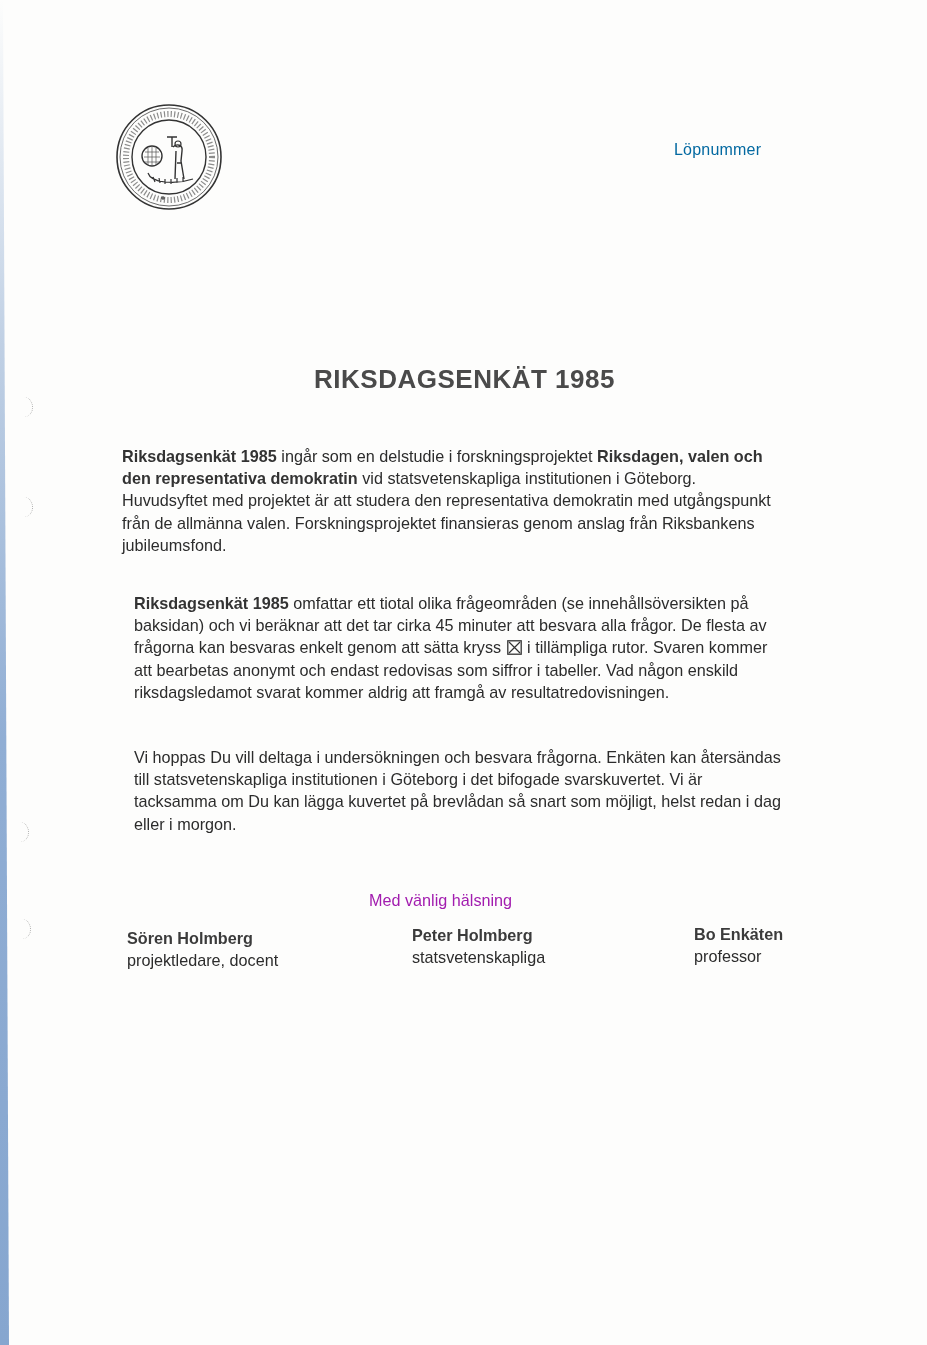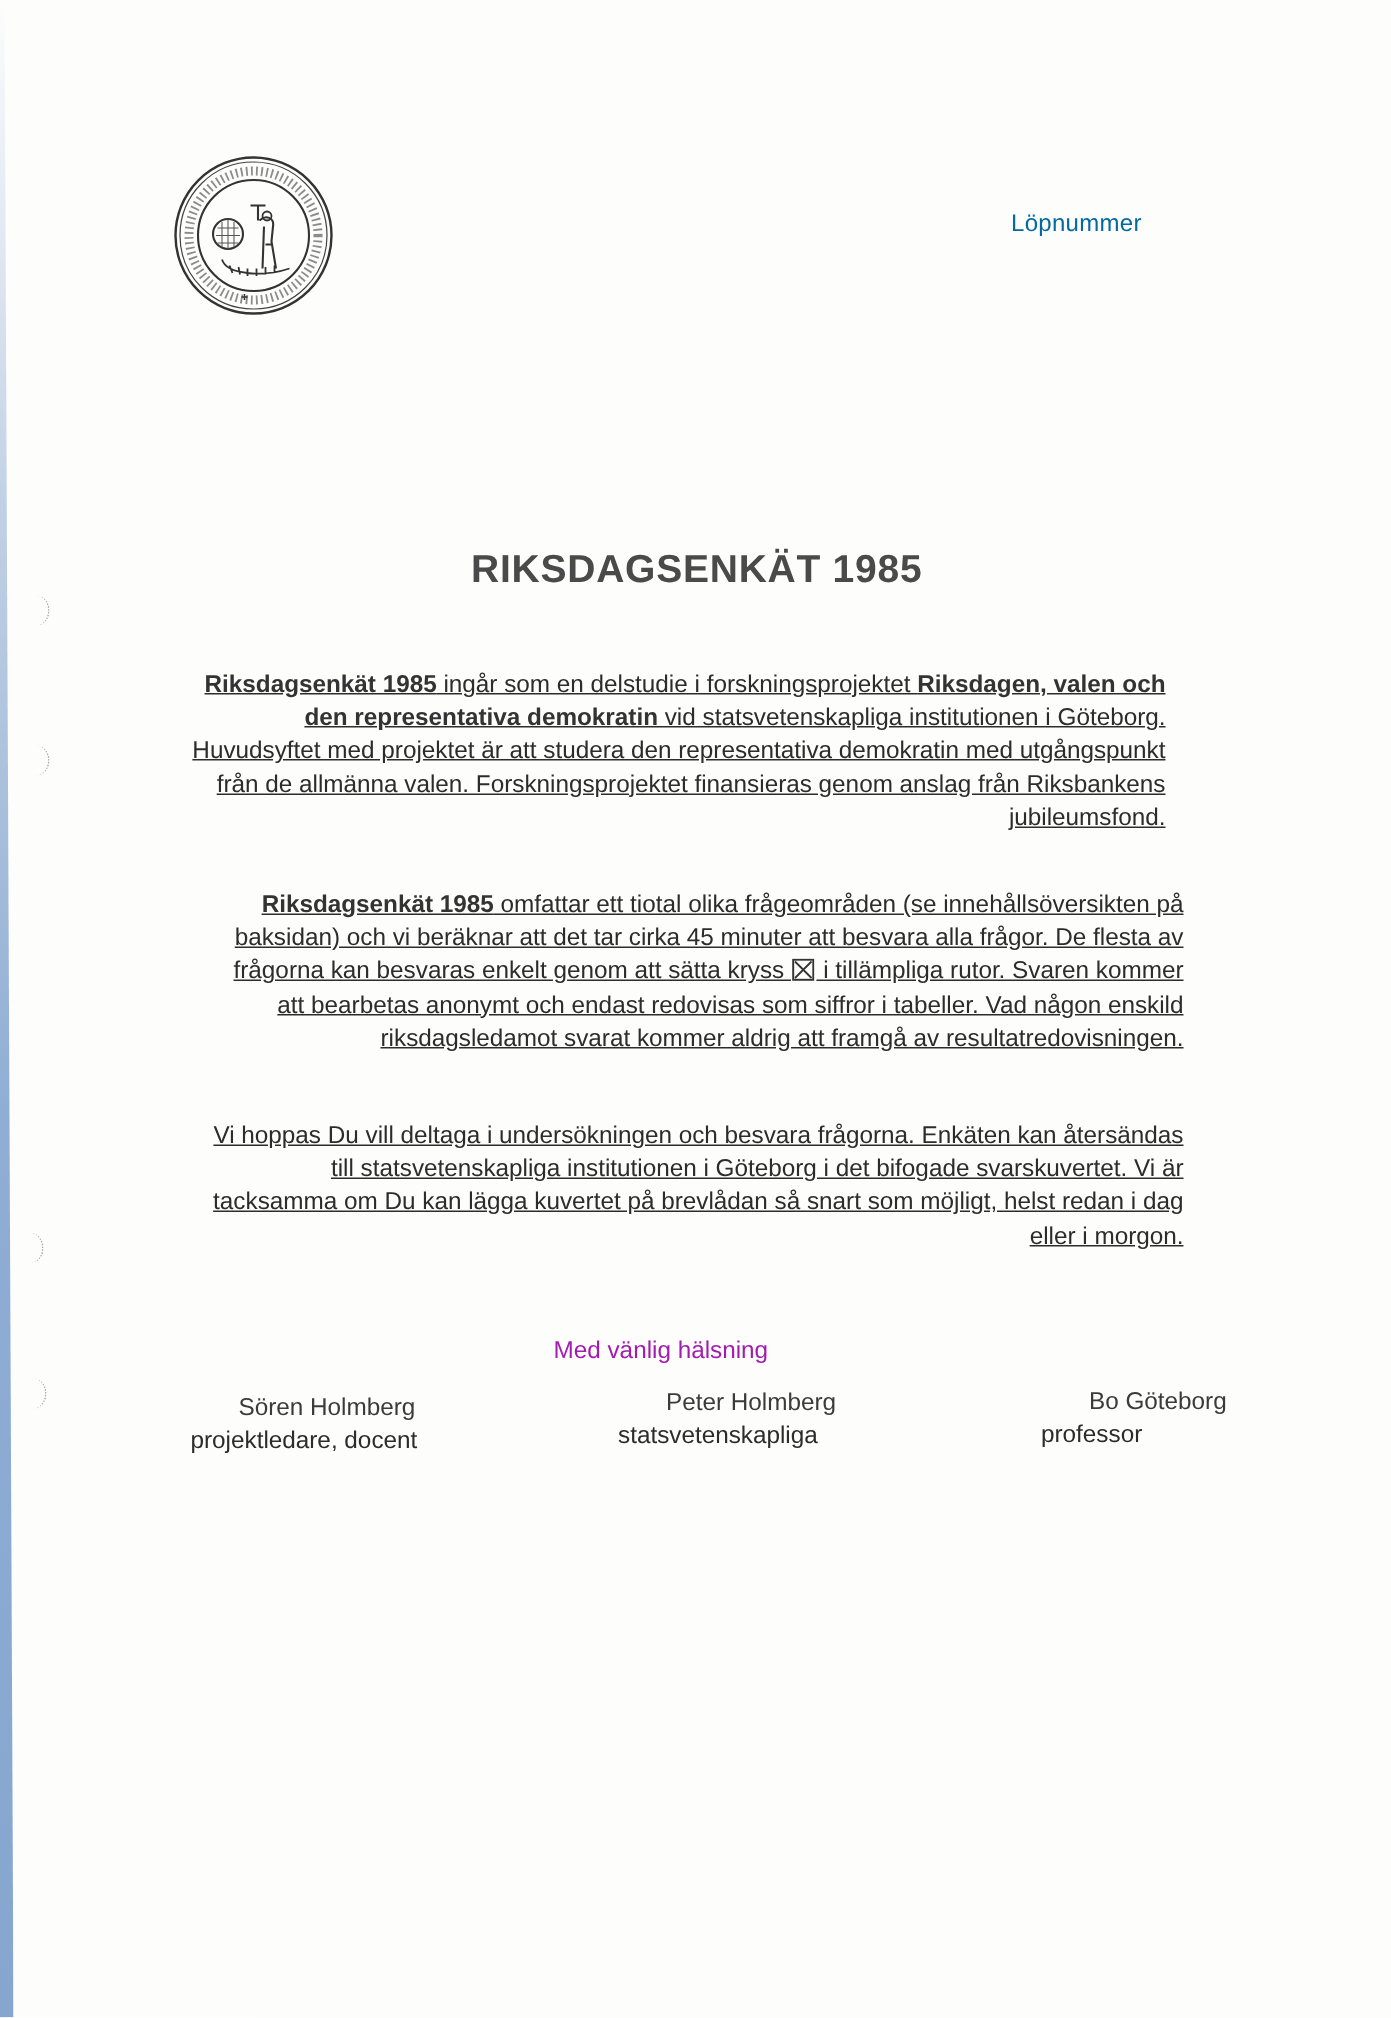--- a/index.html
+++ b/index.html
@@ -70,22 +70,21 @@
       box-sizing: border-box;
       transform: translateX(-2px);
     }
     .body-text {
       position: absolute;
       left: 122px;
       width: 655px;
       font-size: 16.2px;
       line-height: 22.2px;
       color: #2c2c2c;
-      text-align: right;
-      text-decoration: underline;
+      text-align: left;
     }
     .body-text b {
       color: #333;
       font-weight: bold;
     }
     .p1 { top: 445px; }
     .p2 { top: 580px; }
     .p3 { top: 734px; }
     .kryss {
       display: inline-block;
@@ -102,24 +101,23 @@
       color: #a21caf;
       margin-top: 20px;
     }
     .sig {
       position: absolute;
       font-size: 16.2px;
       line-height: 22px;
       color: #2c2c2c;
     }
     .sig .name {
-      font-weight: normal;
+      font-weight: bold;
       color: #3b3b3b;
       display: block;
-      margin-left: 32px;
     }
     .sig .role {
       display: block;
     }
     .sig-1 { left: 127px; top: 927px; }
     .sig-2 { left: 412px; top: 924px; }
     .sig-3 { left: 694px; top: 923px; }
   </style>
 </head>
 <body>
@@ -168,15 +166,15 @@
 
 <div class="sig sig-1">
   <span class="name">Sören Holmberg</span>
   <span class="role">projektledare, docent</span>
 </div>
 <div class="sig sig-2">
   <span class="name">Peter Holmberg</span>
   <span class="role">statsvetenskapliga</span>
 </div>
 <div class="sig sig-3">
-  <span class="name">Bo Göteborg</span>
+  <span class="name">Bo Enkäten</span>
   <span class="role">professor</span>
 </div>
 
 </body></html>

